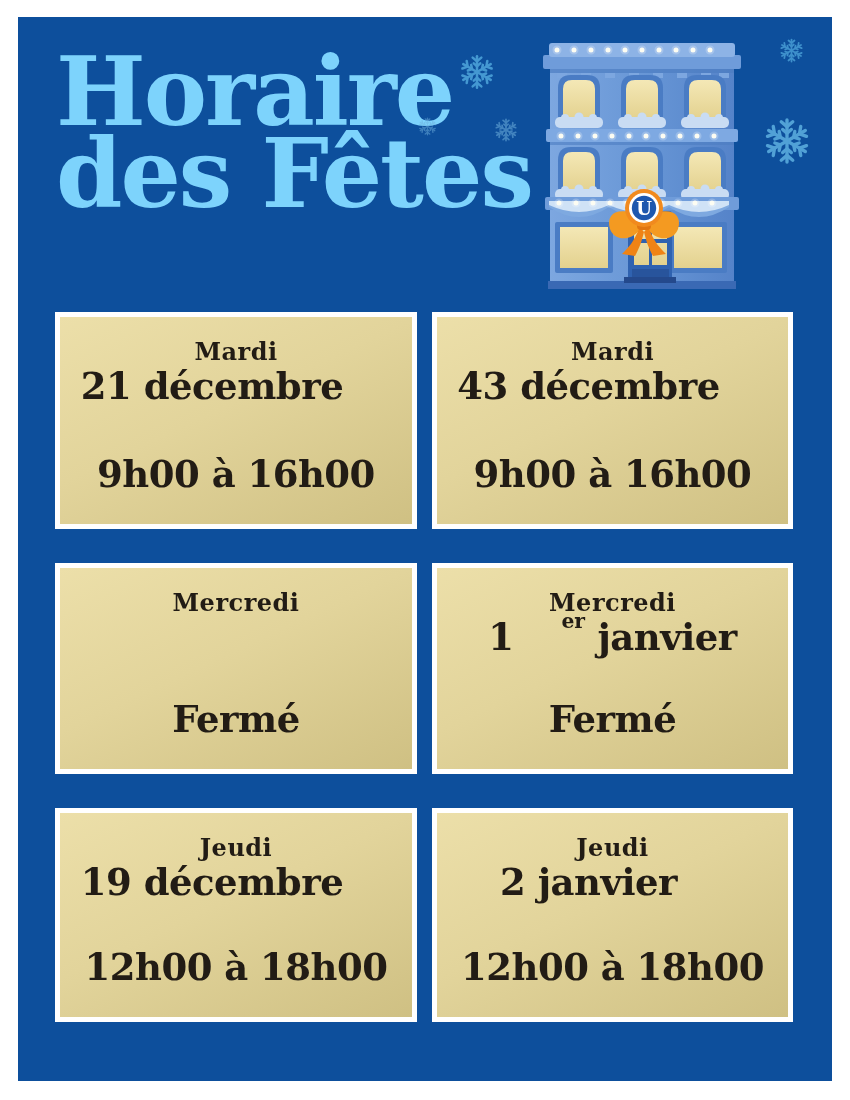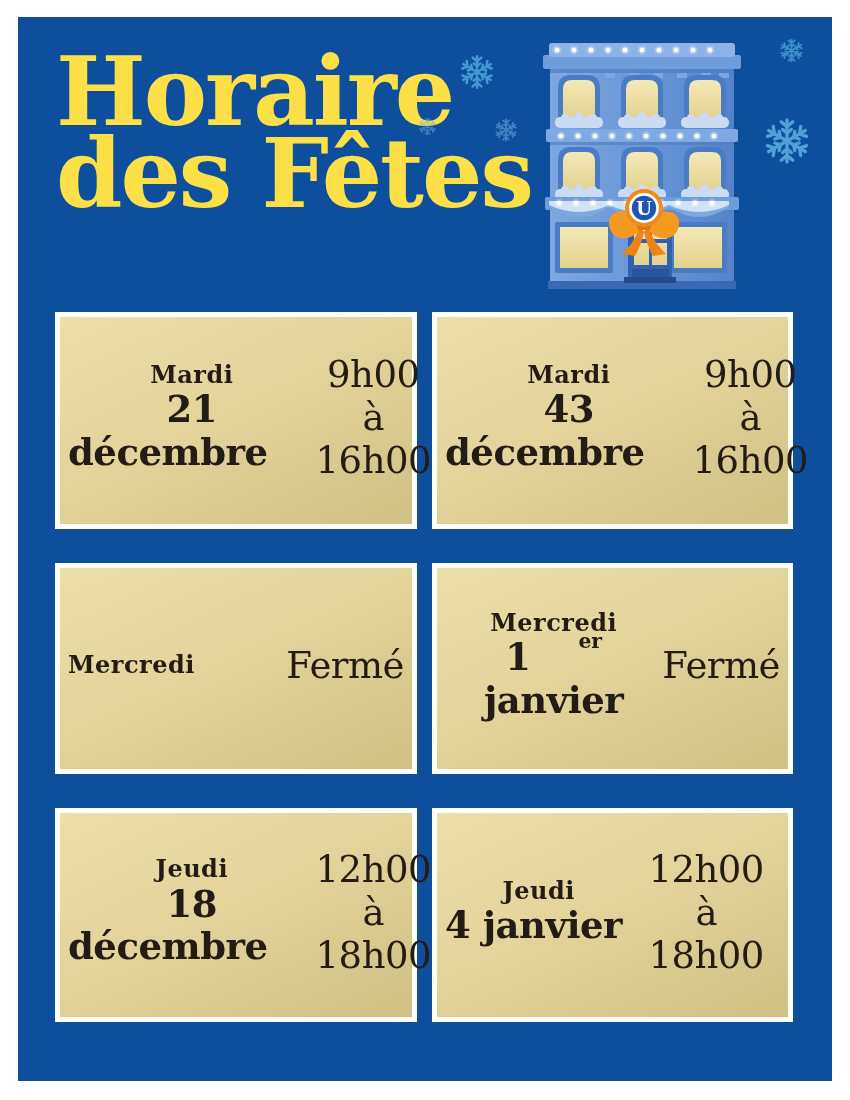--- a/index.html
+++ b/index.html
@@ -1,21 +1,21 @@
 <!DOCTYPE html>
 <html><head>
 <meta charset="utf-8">
 <style>
   html,body{margin:0;padding:0;}
   body{width:850px;height:1100px;background:#ffffff;font-family:"DejaVu Serif",serif;}
   .page{position:relative;width:850px;height:1100px;background:#ffffff;overflow:hidden;}
   .poster{position:absolute;left:18px;top:17px;width:814px;height:1064px;background:#0d4f9c;}
 
   
-  .title{position:absolute;left:38px;top:34px;color:#fde047;font-weight:700;
+  .title{position:absolute;left:38px;top:34px;color:#7dd3fc;font-weight:700;
          font-size:95px;line-height:0.86;letter-spacing:-2px;}
 
   
   .flake{position:absolute;color:#4ba1d8;}
   .f1{left:441px;top:37px;width:36px;height:36px;opacity:.9;}
   .f2{left:400px;top:100px;width:19px;height:19px;opacity:.5;color:#6fb0dd;}
   .f3{left:476px;top:101px;width:24px;height:24px;opacity:.55;color:#6fb0dd;}
   .f4{left:761px;top:21px;width:25px;height:25px;opacity:.8;}
   .f5{left:745px;top:100px;width:48px;height:48px;opacity:.95;color:#55a6da;}
 
@@ -24,26 +24,26 @@
   .lights{stroke:#fdfdf2;stroke-width:5;stroke-linecap:round;stroke-dasharray:0 17;fill:none;}
   .lights-halo{stroke:#ffffff;opacity:.22;stroke-width:9;stroke-linecap:round;stroke-dasharray:0 17;fill:none;}
   .badge-u{font-family:"DejaVu Serif",serif;font-weight:700;fill:#ffffff;}
 
   
   .grid{position:absolute;left:37px;top:295px;display:grid;
         grid-template-columns:362px 361px;grid-template-rows:217px 211px 214px;
         column-gap:15px;row-gap:34px;}
   .card{box-sizing:border-box;border:5px solid #ffffff;
         background:linear-gradient(155deg,#ecdfa9 0%,#e2d49b 45%,#cfc083 100%);
-        display:flex;flex-direction:row;align-items:center;justify-content:space-between;
+        display:flex;flex-direction:column;align-items:center;justify-content:space-between;
         padding:22px 8px 28px;color:#221c15;text-align:center;}
   .day{font-weight:700;font-size:24px;line-height:1.1;letter-spacing:.5px;}
   .date{font-weight:700;font-size:37px;line-height:1.15;letter-spacing:-.5px;}
   .date sup{font-size:0.55em;position:relative;top:-0.45em;letter-spacing:0;margin-left:48px;}
-  .hours{font-weight:400;font-size:37px;letter-spacing:-.5px;}
+  .hours{font-weight:700;font-size:37px;letter-spacing:-.5px;}
 </style>
 </head>
 <body>
 
 <div class="page">
   <div class="poster">
 
     <div class="title">
       <div>Horaire</div>
       <div>des Fêtes</div>
@@ -225,28 +225,28 @@
         <div>
           <div class="day">Mercredi</div>
           <div class="date"><span>1</span><sup>er</sup><span> janvier</span></div>
         </div>
         <div class="hours">Fermé</div>
       </div>
 
       <div class="card">
         <div>
           <div class="day">Jeudi</div>
-          <div class="date"><span>18 décembre</span><sup></sup><span></span></div>
+          <div class="date"><span>19 décembre</span><sup></sup><span></span></div>
         </div>
         <div class="hours">12h00 à 18h00</div>
       </div>
 
       <div class="card">
         <div>
           <div class="day">Jeudi</div>
-          <div class="date"><span>4 janvier</span><sup></sup><span></span></div>
+          <div class="date"><span>2 janvier</span><sup></sup><span></span></div>
         </div>
         <div class="hours">12h00 à 18h00</div>
       </div>
 
     </div>
   </div>
 </div>
 
 </body></html>

